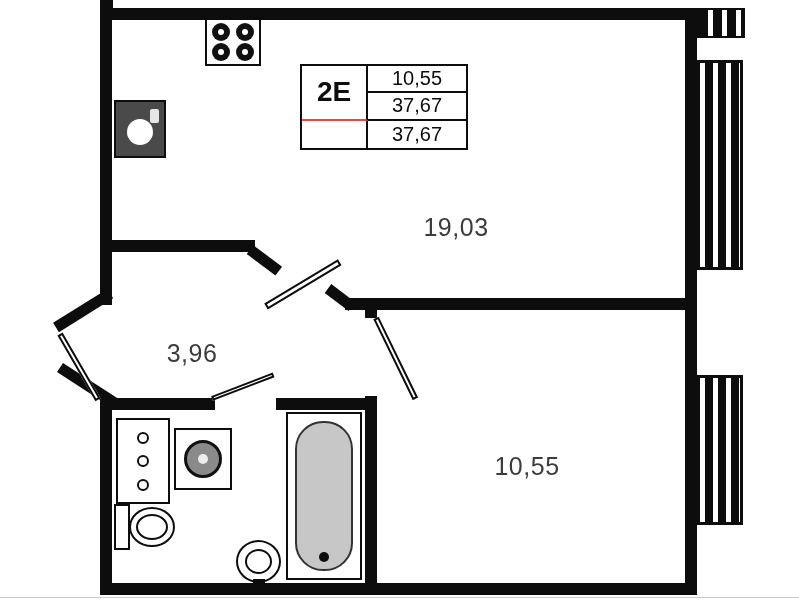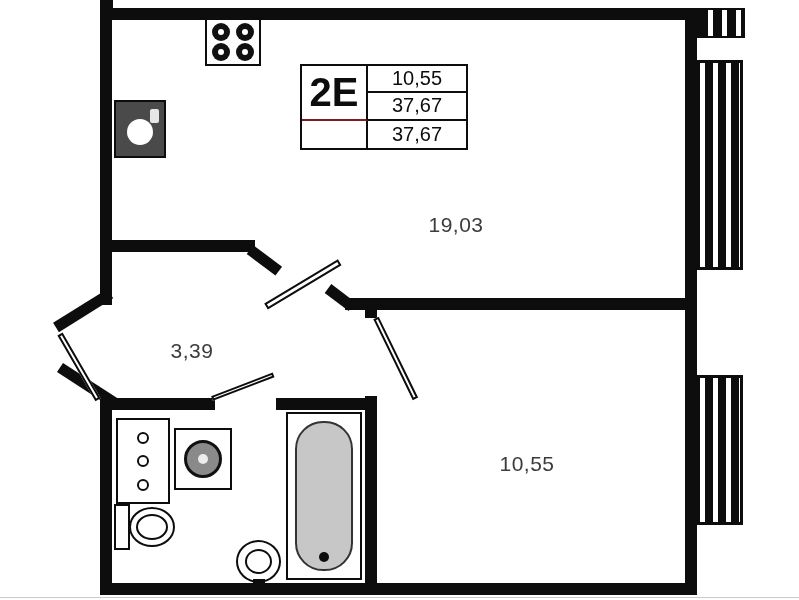--- a/index.html
+++ b/index.html
@@ -3,29 +3,29 @@
 <meta charset="utf-8">
 <style>
   * { margin:0; padding:0; box-sizing:border-box; }
   html,body { background:#ffffff; font-family:"Liberation Sans", sans-serif; }
   .canvas { position:relative; width:799px; height:600px; background:#fff; overflow:hidden; }
 
   .wall  { position:absolute; background:#0d0d0d; }
   .dwall { position:absolute; background:#0d0d0d; transform-origin:left center; }
   .leaf  { position:absolute; background:#fff; border:2px solid #0d0d0d; transform-origin:left center; }
 
-  .room-label { position:absolute; color:#3c3c3c; font-size:21px; text-align:center; letter-spacing:0.5px; }
+  .room-label { position:absolute; color:#3c3c3c; font-size:25px; text-align:center; letter-spacing:0.5px; }
 
   
   .info-box { position:absolute; left:300px; top:64px; width:168px; height:86px;
               border:2px solid #0d0d0d; background:#fff; display:grid;
               grid-template-columns:66px 1fr; grid-template-rows:1fr 1fr 1fr; }
-  .ib-type  { grid-row:1 / 3; border-right:2px solid #0d0d0d; border-bottom:2px solid #7f1d1d;
+  .ib-type  { grid-row:1 / 3; border-right:2px solid #0d0d0d; border-bottom:2px solid #ef4444;
               display:flex; align-items:center; justify-content:center;
-              font-size:40px; font-weight:bold; color:#0d0d0d; }
+              font-size:28px; font-weight:bold; color:#0d0d0d; }
   .ib-val   { display:flex; align-items:center; justify-content:center; font-size:20px; color:#0d0d0d; }
   .ib-r1    { border-bottom:2px solid #0d0d0d; }
   .ib-r2    { border-bottom:2px solid #0d0d0d; }
   .ib-blank { border-right:2px solid #0d0d0d; }
 
   
   .window { position:absolute; border:3px solid #0d0d0d;
             background:repeating-linear-gradient(90deg,#fff 0 5px,#0d0d0d 5px 13px); }
   .corner-glass { position:absolute; border:2px solid #0d0d0d;
             background:repeating-linear-gradient(90deg,#0d0d0d 0 9px,#fff 9px 14px); }
@@ -130,17 +130,17 @@
 
   <div class="info-box">
     <div class="ib-type">2E</div>
     <div class="ib-val ib-r1">10,55</div>
     <div class="ib-val ib-r2">37,67</div>
     <div class="ib-blank"></div>
     <div class="ib-val">37,67</div>
   </div>
 
   <div class="room-label" style="left:408px; top:213px; width:96px;">19,03</div>
-  <div class="room-label" style="left:144px; top:339px; width:96px;">3,39</div>
+  <div class="room-label" style="left:144px; top:339px; width:96px;">3,96</div>
   <div class="room-label" style="left:479px; top:452px; width:96px;">10,55</div>
 
   <div class="hairline"></div>
 </div>
 
 </body></html>

